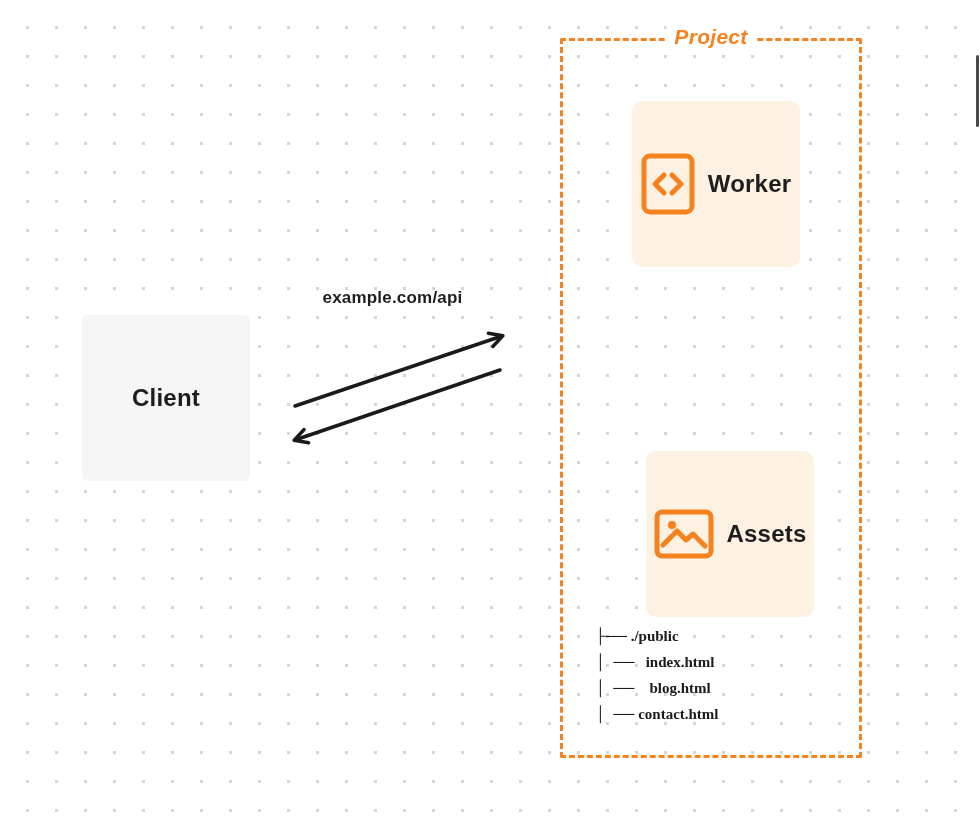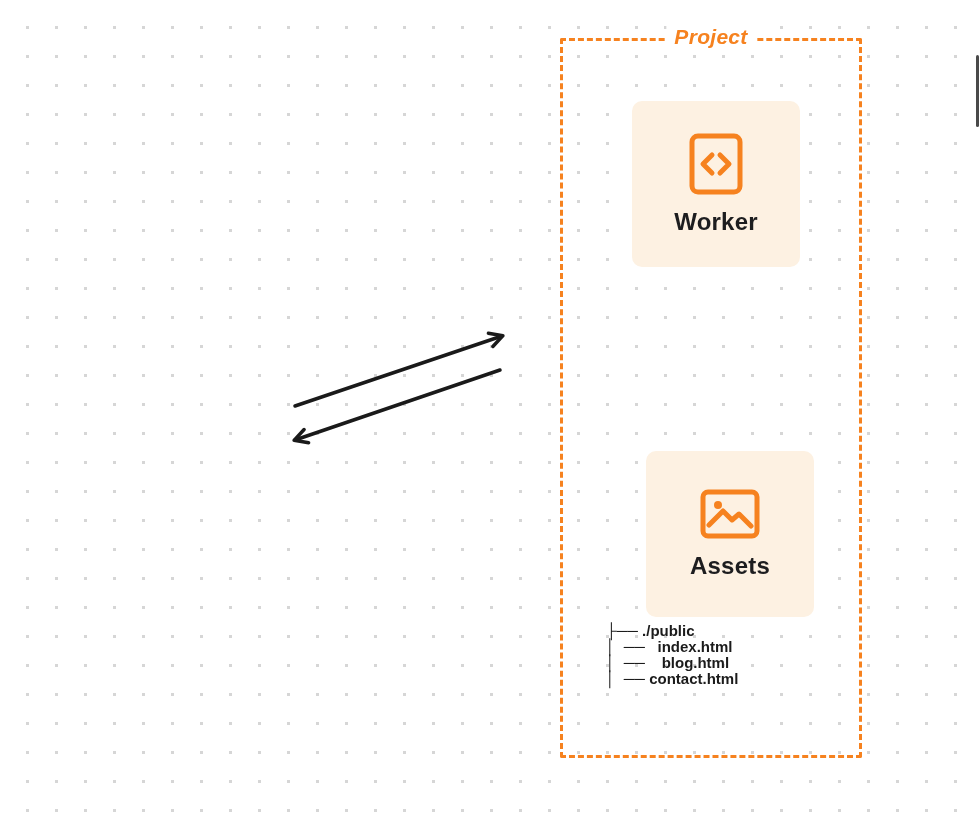--- a/index.html
+++ b/index.html
@@ -74,57 +74,61 @@
     white-space:nowrap;
     font-style:italic;
   }
 
   
   .card{
     position:absolute;
     width:168px;height:166px;
     background:var(--card-bg);
     border-radius:10px;
-    display:flex;flex-direction:column;
+    display:flex;flex-direction:row;
     align-items:center;justify-content:center;
     gap:13px;
   }
   .card-worker{left:69px;top:60px;}
   .card-assets{left:64px;top:410px;margin-left:19px;}
   .card .icon{display:block;}
   .icon path,.icon rect,.icon polyline{
     stroke:var(--orange);fill:none;
     stroke-width:5;stroke-linejoin:round;stroke-linecap:round;
   }
   .icon .fill-dot{fill:var(--orange);stroke:none;}
 
   
   .file-tree{
     position:absolute;
-    left:43px;top:582px;
-    font-family:Liberation Sans, sans-serif;
+    left:32px;top:582px;
+    font-family:Liberation Serif, serif;
     font-size:15px;font-weight:700;
-    line-height:16px;
+    line-height:26px;
     color:#1B1B1B;
     white-space:pre;
   }
 
   
   .scrollbar-thumb{
     position:absolute;
     right:1px;top:55px;width:3px;height:72px;
     background:#4A4A4A;border-radius:2px;
   }
 </style>
 </head>
 <body>
 
 <div class="canvas">
 
+  <div class="client-box">
+    <span class="node-label">Client</span>
+  </div>
 
+  <div class="request-label">example.com/api</div>
 
   <svg class="arrows" viewBox="0 0 240 140" xmlns="http://www.w3.org/2000/svg">
     <defs>
       <marker id="arrowhead" viewBox="0 0 20 20" refX="16" refY="10" markerWidth="20" markerHeight="20" orient="auto" markerUnits="userSpaceOnUse">
         <path d="M4,3 L17,10 L4,17" fill="none" stroke="#1A1A1A" stroke-width="3.5" stroke-linecap="round" stroke-linejoin="round"></path>
       </marker>
     </defs>
     <line x1="15" y1="88" x2="222" y2="18" marker-end="url(#arrowhead)"></line>
     <line x1="220" y1="52" x2="15" y2="122" marker-end="url(#arrowhead)"></line>
   </svg>

